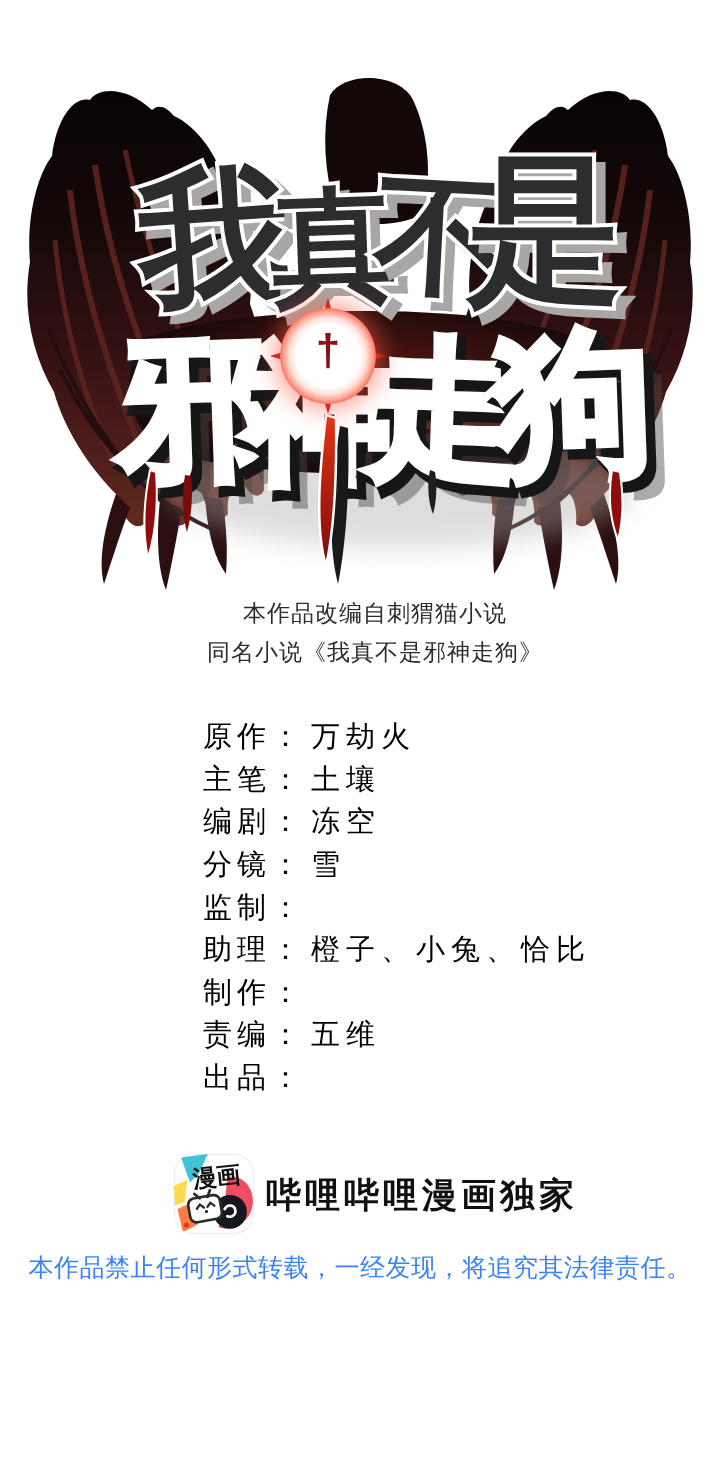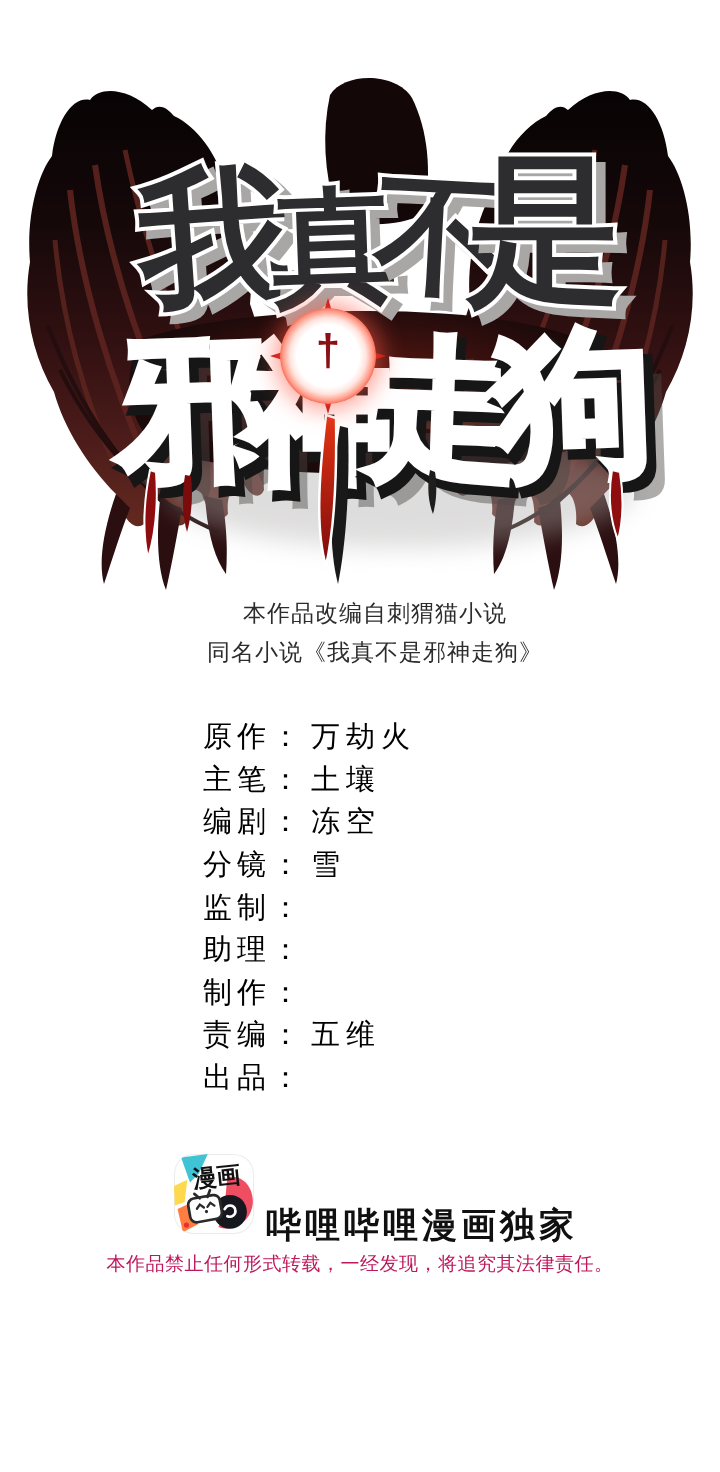--- a/index.html
+++ b/index.html
@@ -57,24 +57,24 @@
   .credits{position:absolute;left:203px;top:716px;}
   .credit-row{height:42.6px;display:flex;align-items:center;
     font-size:29px;color:#000000;letter-spacing:5px;}
   .credit-row .val{margin-left:6px;letter-spacing:6px;}
   
   .bili-logo{position:absolute;left:174px;top:1154px;width:80px;height:80px;
     border-radius:20px;background:#ffffff;overflow:hidden;
     box-shadow:0 0 0 1px #ececec inset;}
   .exclusive{position:absolute;left:266px;top:1172px;
     font-family:"Liberation Serif","DejaVu Serif",serif;
-    font-size:35px;font-weight:700;letter-spacing:4px;color:#101010;margin-top:30px;}
+    font-size:35px;font-weight:700;letter-spacing:4px;color:#101010;}
   
   .copyright{position:absolute;left:0;top:1251px;width:720px;text-align:center;
-    font-size:19px;color:#be185d;letter-spacing:0.5px;}
+    font-size:25px;color:#3b82f6;letter-spacing:0.5px;}
 </style>
 </head>
 <body>
 
 <div class="title-area">
 
   <svg class="title-back" width="720" height="560" viewBox="0 0 720 560">
     <defs>
       <linearGradient id="wgrad" x1="0" y1="0" x2="0" y2="1">
         <stop offset="0" stop-color="#070304"></stop>
@@ -188,20 +188,21 @@
       <span>：</span>
       <span class="val">雪</span>
   </div>
   <div class="credit-row">
     <span>监制</span>
       <span>：</span>
   </div>
   <div class="credit-row">
     <span>助理</span>
       <span>：</span>
+      <span class="val">橙子、小兔、恰比</span>
   </div>
   <div class="credit-row">
     <span>制作</span>
       <span>：</span>
   </div>
   <div class="credit-row">
     <span>责编</span>
       <span>：</span>
       <span class="val">五维</span>
   </div>

